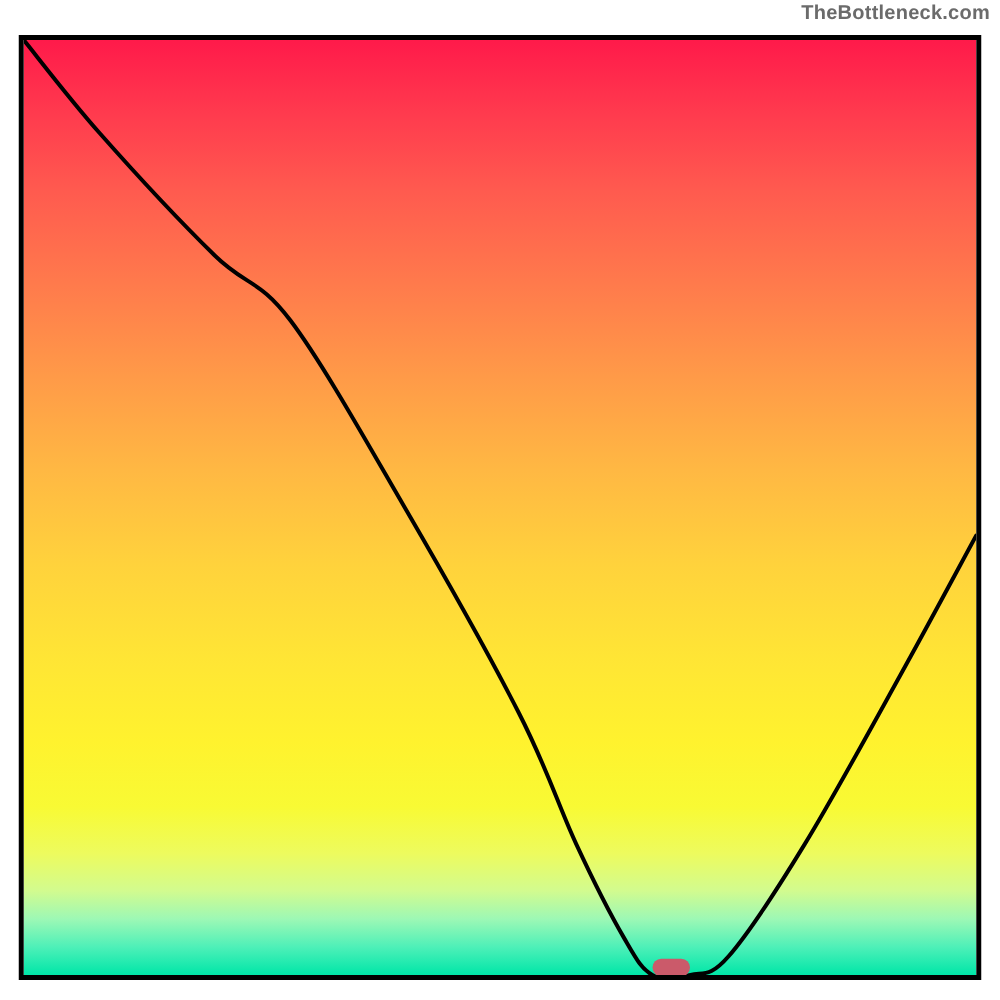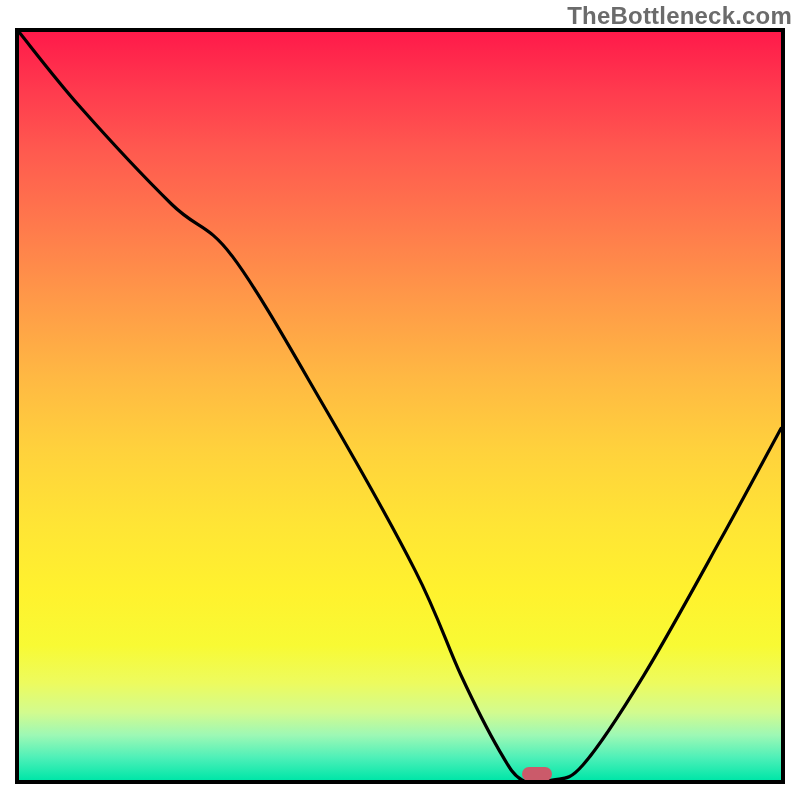--- a/index.html
+++ b/index.html
@@ -13,21 +13,21 @@
   .chart-container {
     position: relative;
     width: 800px;
     height: 800px;
   }
   .watermark {
     position: absolute;
     top: 2px;
     right: 8px;
     font-family: Arial, Helvetica, sans-serif;
-    font-size: 24px;
+    font-size: 16px;
     font-weight: 600;
     color: #6b6b6b;
     letter-spacing: 0.2px;
     z-index: 50;
   }
   .plot-frame {
     position: absolute;
     left: 15px;
     top: 28px;
     width: 770px;

